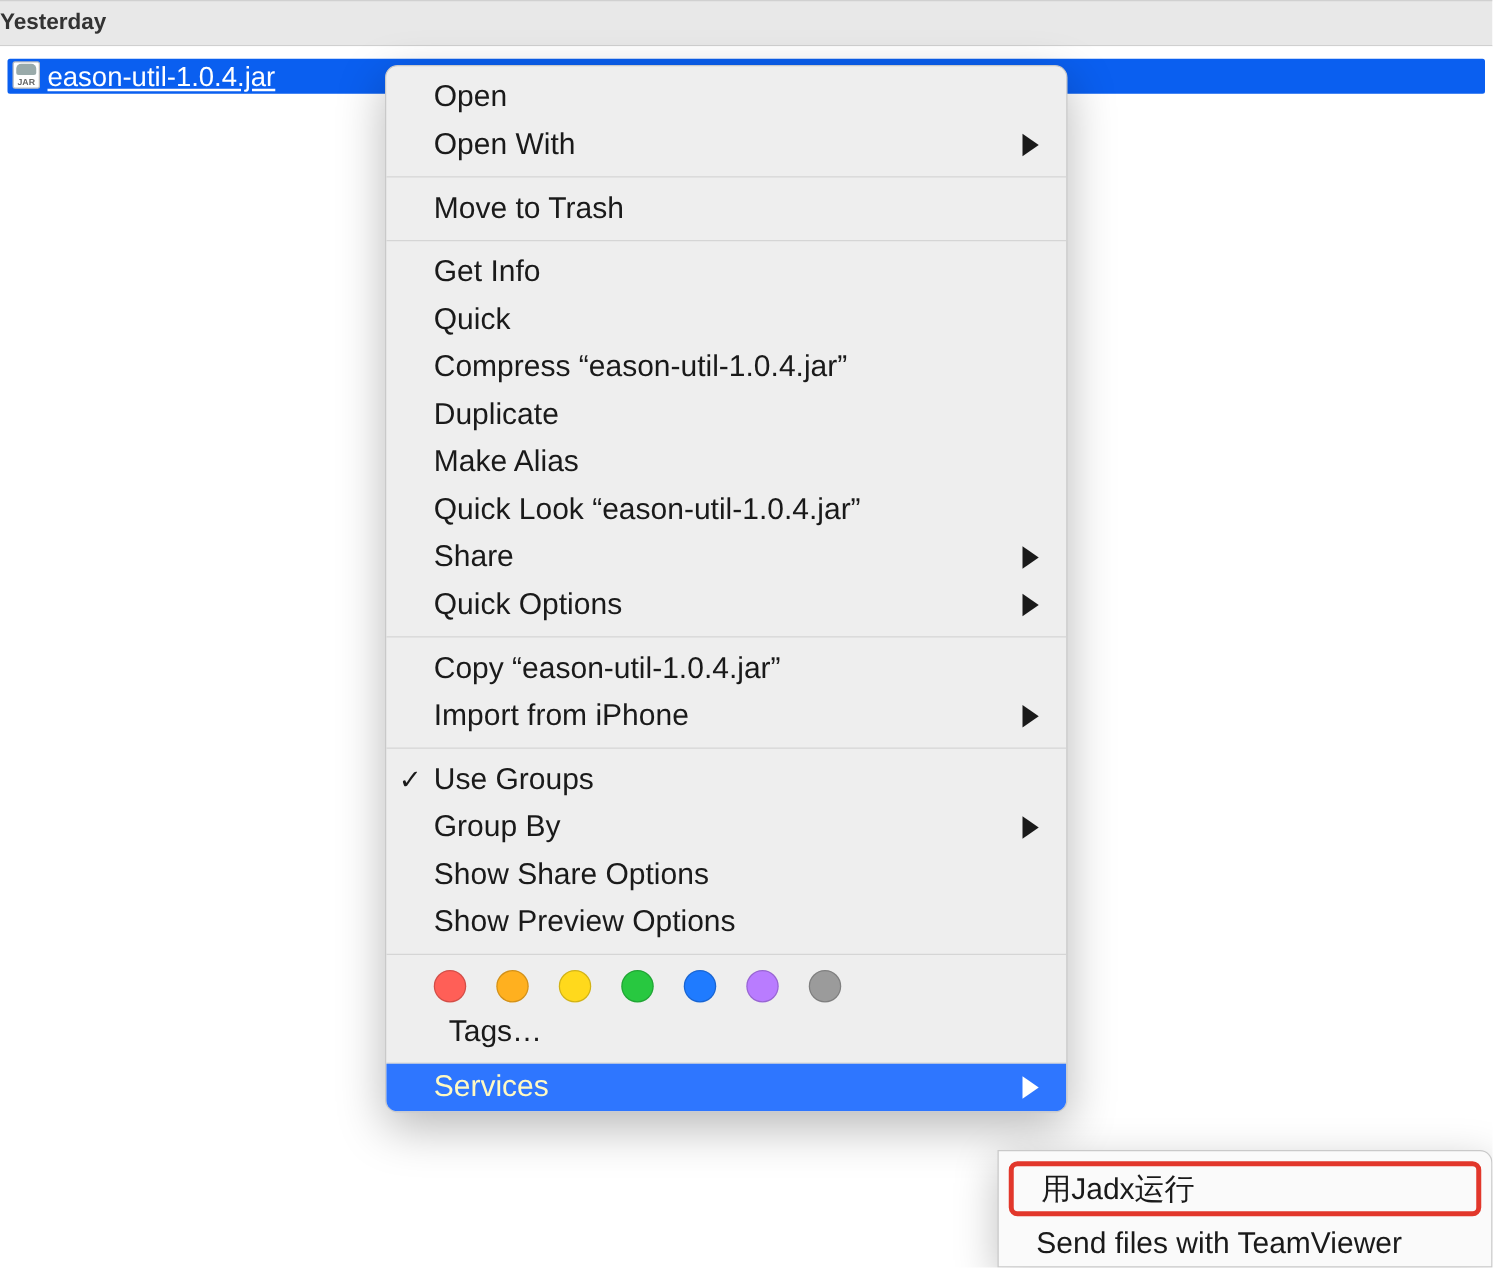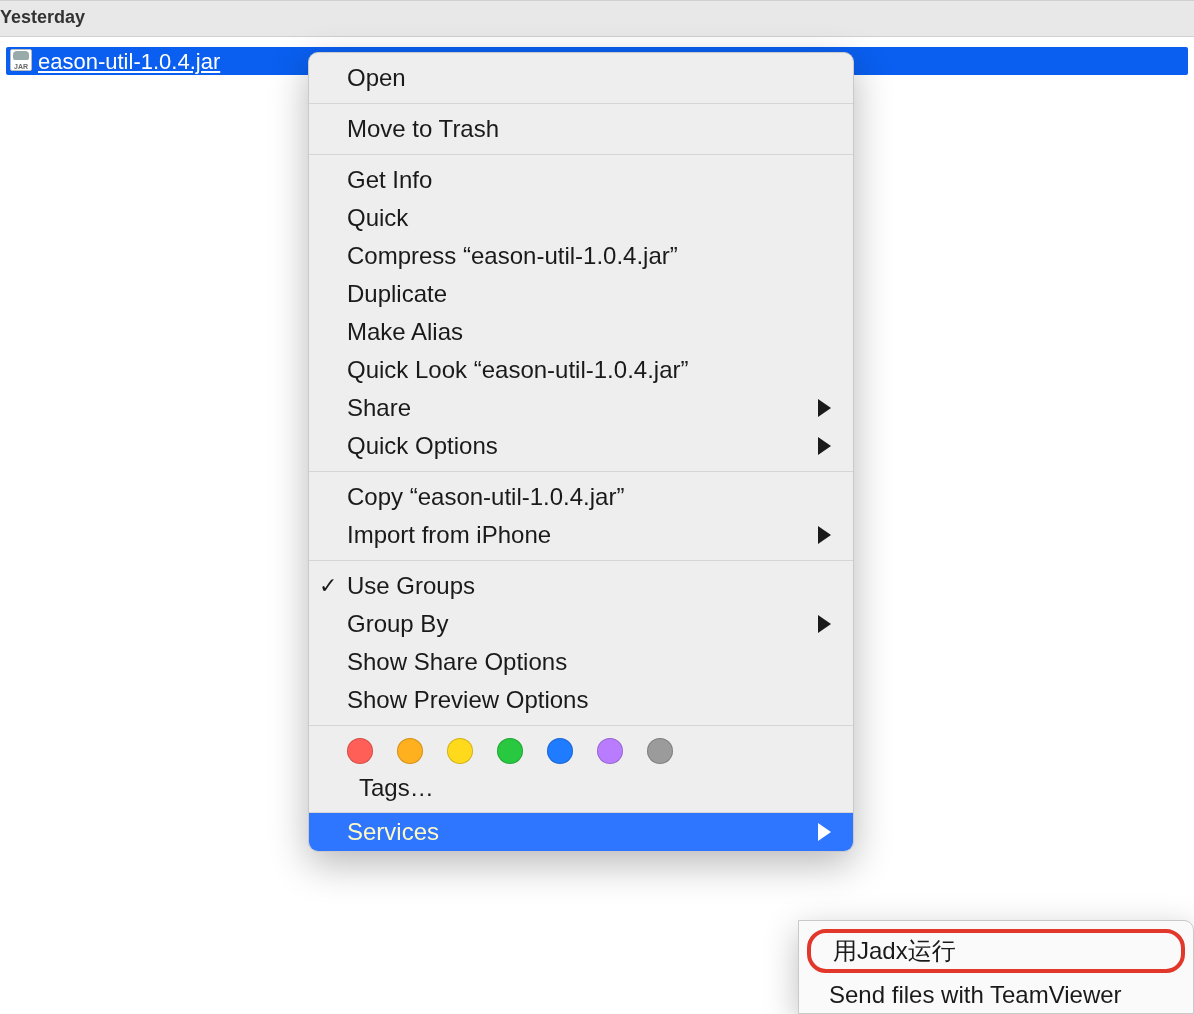--- a/index.html
+++ b/index.html
@@ -127,21 +127,21 @@
       box-shadow:0 10px 34px rgba(0,0,0,.25);
       padding:6px 0 0 0;
     }
     .sub-item{
       font-size:24px;
       color:#1a1a1a;
       padding:4px 22px 4px 30px;
     }
     .sub-item.boxed{
       border:4px solid #e2372b;
-      border-radius:19px;
+      border-radius:7px;
       margin:2px 8px 4px 8px;
       padding:2px 16px 2px 22px;
     }
   </style>
 </head>
 <body>
 
 <div class="section-header">Yesterday</div>
 
 <div class="file-area">
@@ -151,20 +151,24 @@
       </div>
     <span class="file-name">eason-util-1.0.4.jar</span>
   </div>
 </div>
 
 <div class="ctx-menu">
 
   <div class="ctx-group">
     <div class="ctx-item">
         <span>Open</span>
+      </div>
+    <div class="ctx-item">
+        <span>Open With</span>
+        <span class="arrow"></span>
       </div>
   </div>
   <div class="ctx-sep"></div>
 
   <div class="ctx-group">
     <div class="ctx-item">
         <span>Move to Trash</span>
       </div>
   </div>
   <div class="ctx-sep"></div>

